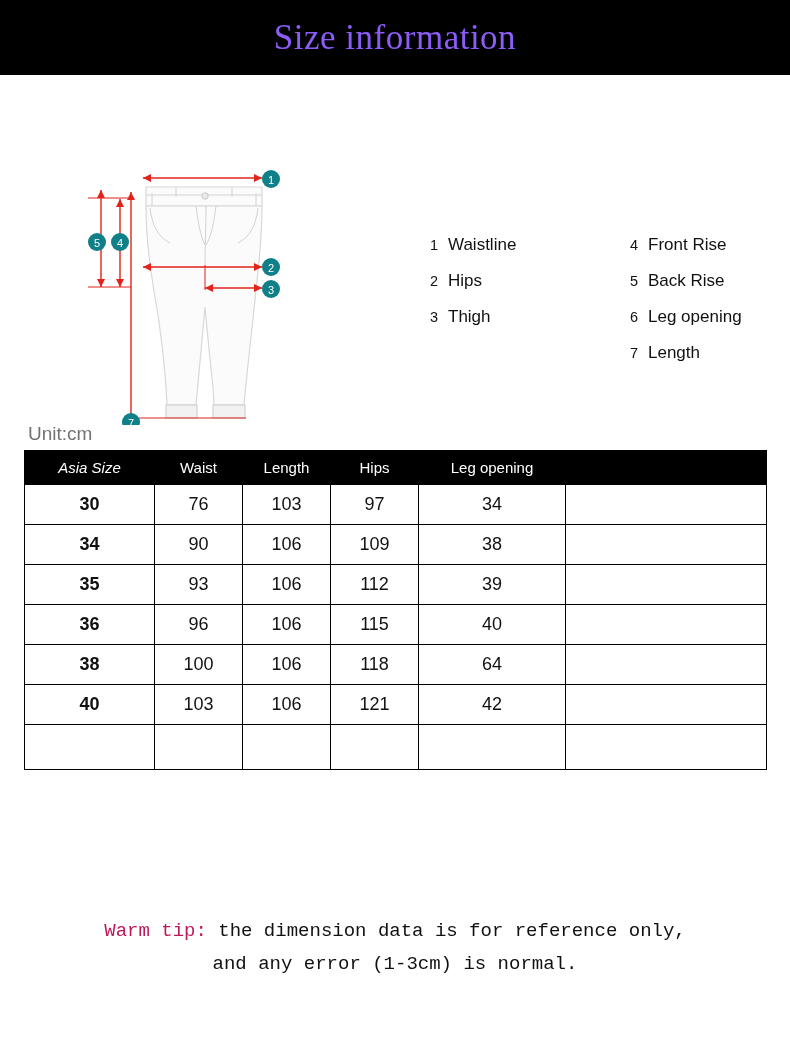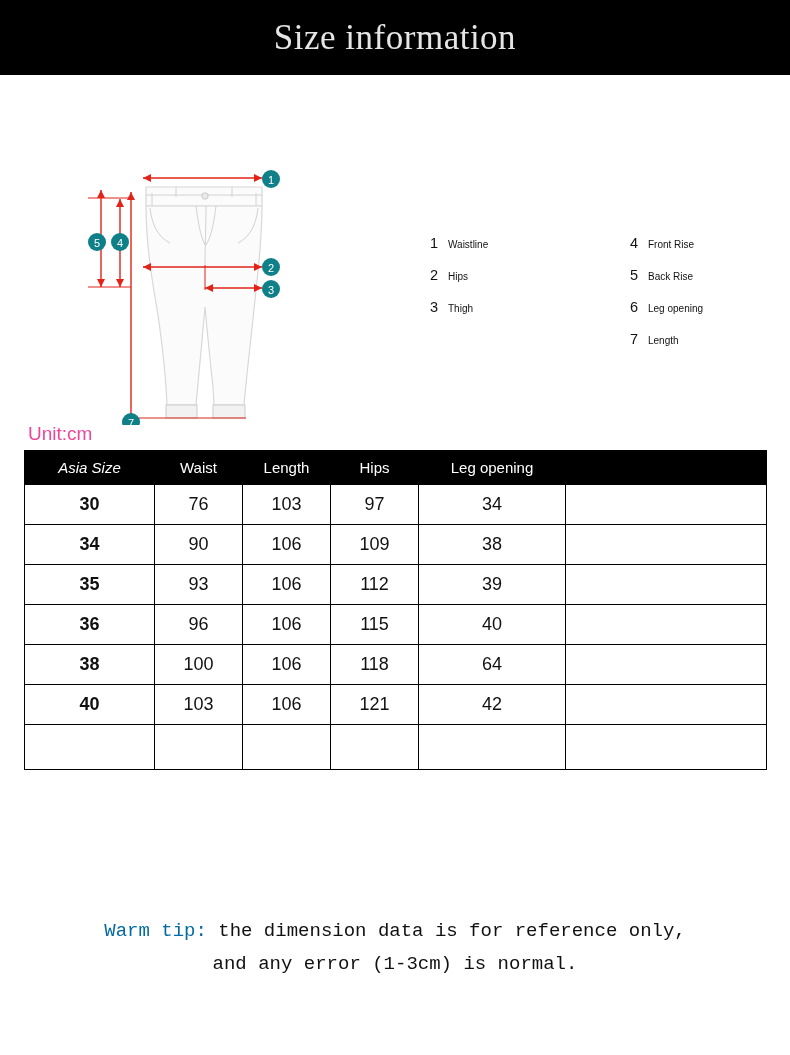--- a/index.html
+++ b/index.html
@@ -13,21 +13,21 @@
     font-family: "Liberation Sans", sans-serif;
     color: #111;
     overflow: hidden;
     position: relative;
   }
   
   .header {
     width: 790px;
     height: 75px;
     background: #000000;
-    color: #e5e5e5;
+    color: #8b5cf6;
     display: flex;
     align-items: center;
     justify-content: center;
   }
   .header-title {
     font-size: 35px;
     font-weight: normal;
     letter-spacing: 0.5px;
     font-family: "Liberation Serif", serif;
   }
@@ -62,29 +62,29 @@
     align-items: baseline;
     margin-bottom: 16px;
     white-space: nowrap;
   }
   .legend-num {
     width: 18px;
     text-align: left;
     font-size: 14.5px;
   }
   .legend-label {
-    font-size: 10px;
+    font-size: 17px;
   }
   
   .unit-label {
     position: absolute;
     left: 28px;
     top: 423px;
     font-size: 19px;
-    color: #ec4899;
+    color: #737373;
   }
   
   .table-wrap {
     position: absolute;
     left: 24px;
     top: 450px;
     width: 742px;
   }
   table.size-table {
     border-collapse: collapse;
@@ -129,21 +129,21 @@
     left: 0;
     top: 915px;
     width: 790px;
     text-align: center;
     font-family: "Liberation Mono", monospace;
     font-size: 19px;
     line-height: 33px;
     color: #111;
   }
   .warm-tip .tip-lead {
-    color: #0369a1;
+    color: #be185d;
   }
   .warm-tip .tip-line2 {
     display: block;
   }
 </style>
 </head>
 <body>
 
 <div class="header">
   <div class="header-title">Size information</div>

